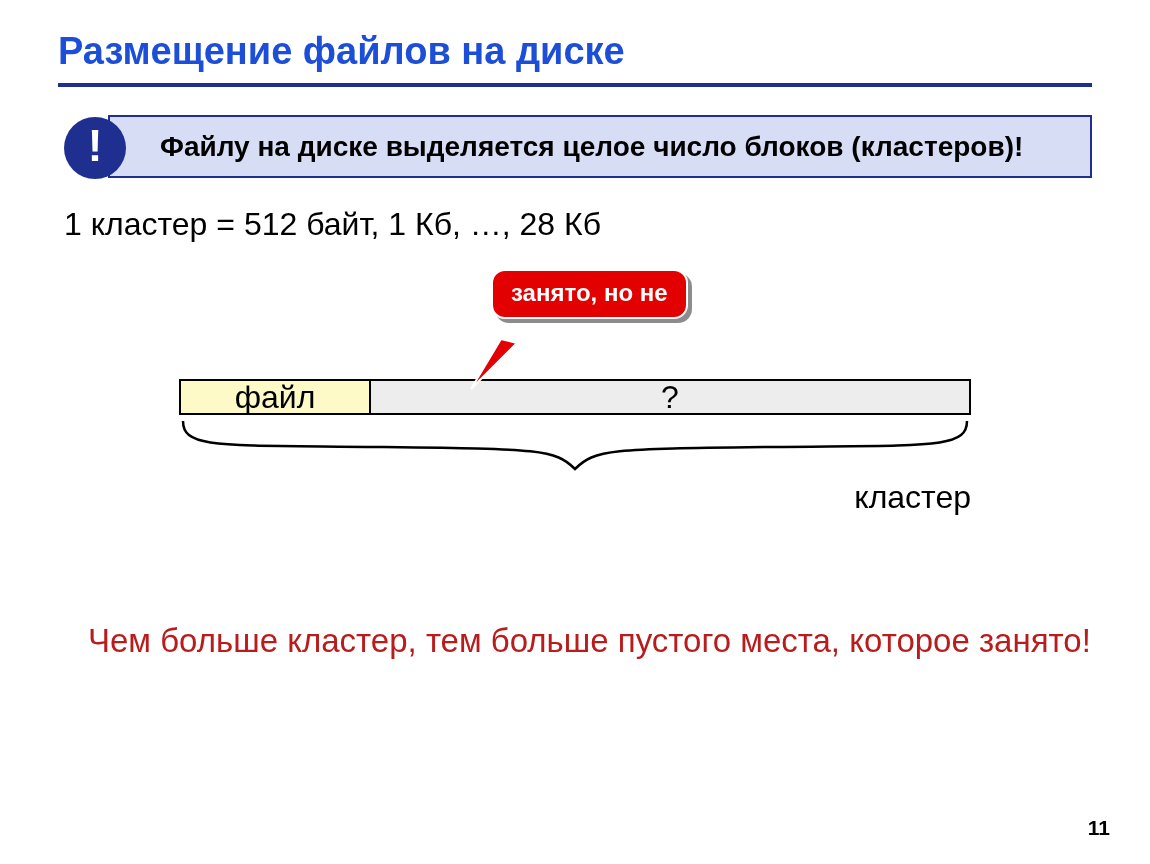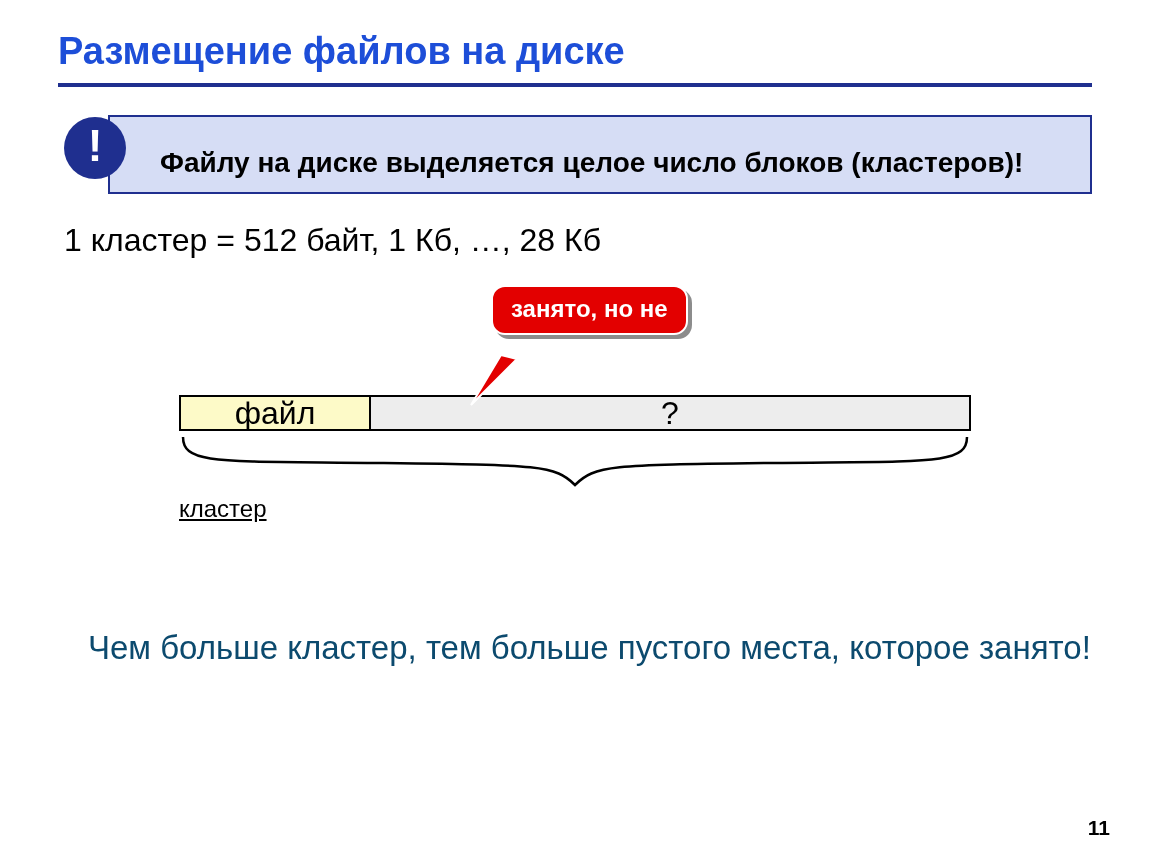--- a/index.html
+++ b/index.html
@@ -26,21 +26,21 @@
     margin-bottom: 28px;
   }
   .callout-row {
     position: relative;
     margin: 0 0 28px 6px;
   }
   .callout-box {
     margin-left: 44px;
     border: 2px solid #1f2f8f;
     background: #d6ddf5;
-    padding: 28px 20px 12px 50px;
+    padding: 12px 20px 12px 50px;
     font-size: 28px;
     font-weight: bold;
     color: #000;
     line-height: 1.25;
   }
   .bang-badge {
     position: absolute;
     left: 0;
     top: 2px;
     width: 62px;
@@ -116,28 +116,27 @@
     position: relative;
     top: 96px;
     width: 792px;
     height: 60px;
   }
   .brace-wrap svg { width: 100%; height: 100%; display:block; }
   .cluster-label {
     position: relative;
     top: 96px;
     width: 792px;
-    text-align: left;
-    font-size: 24px;
+    text-align: right;
+    font-size: 32px;
     margin-top: 4px;
-    text-decoration: underline;
   }
   .conclusion {
     font-size: 33px;
-    color: #0c4a6e;
+    color: #b91c1c;
     margin: 200px 0 0 30px;
     line-height: 1.3;
   }
   .page-num {
     position: absolute;
     right: 40px;
     bottom: 24px;
     font-size: 21px;
     font-weight: bold;
   }

